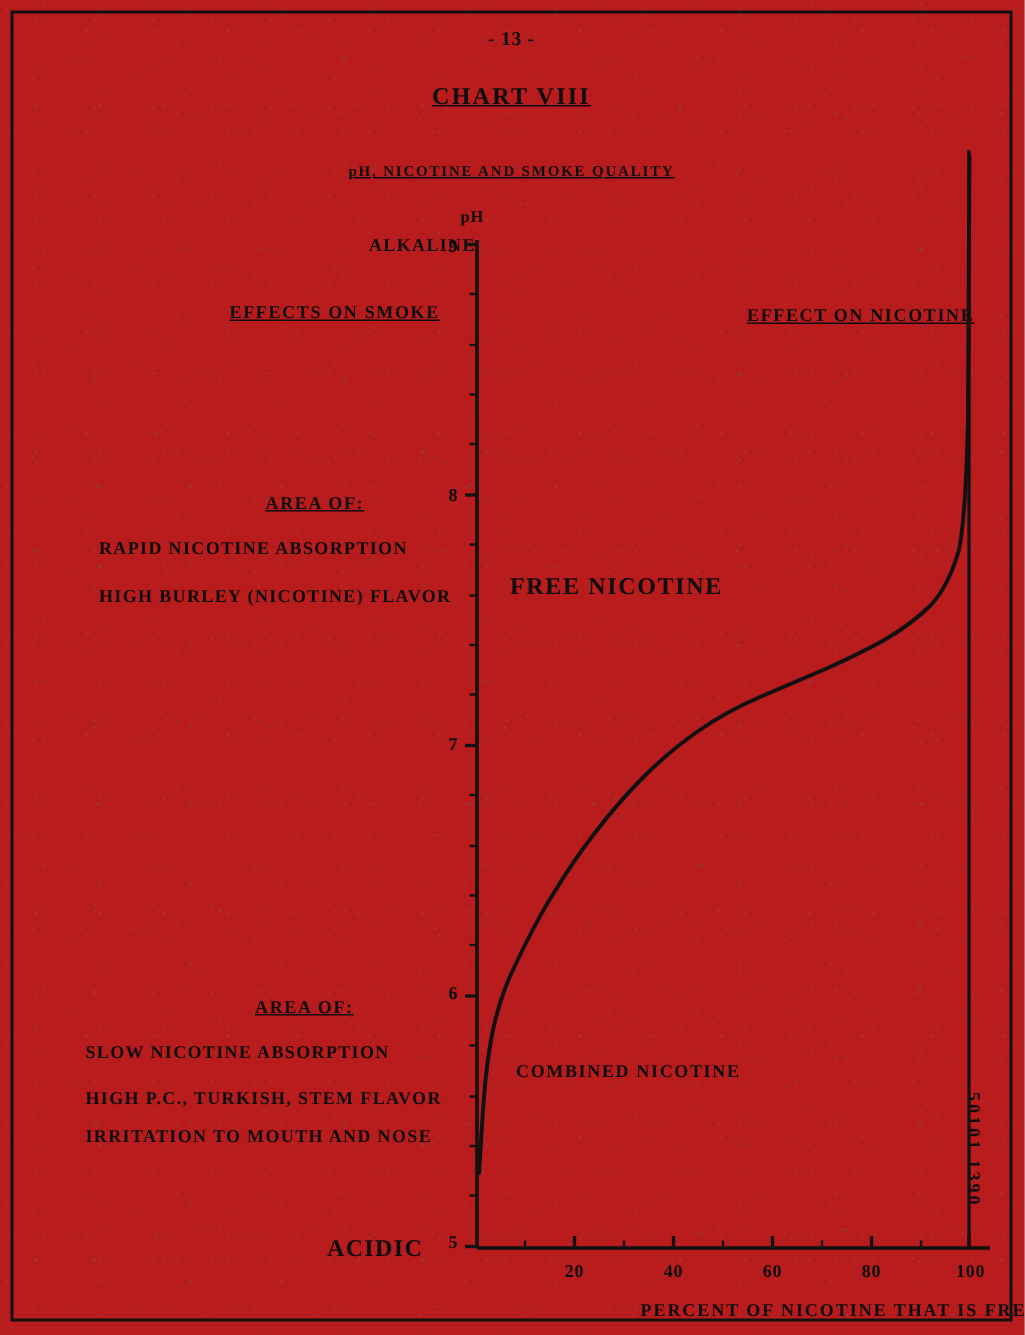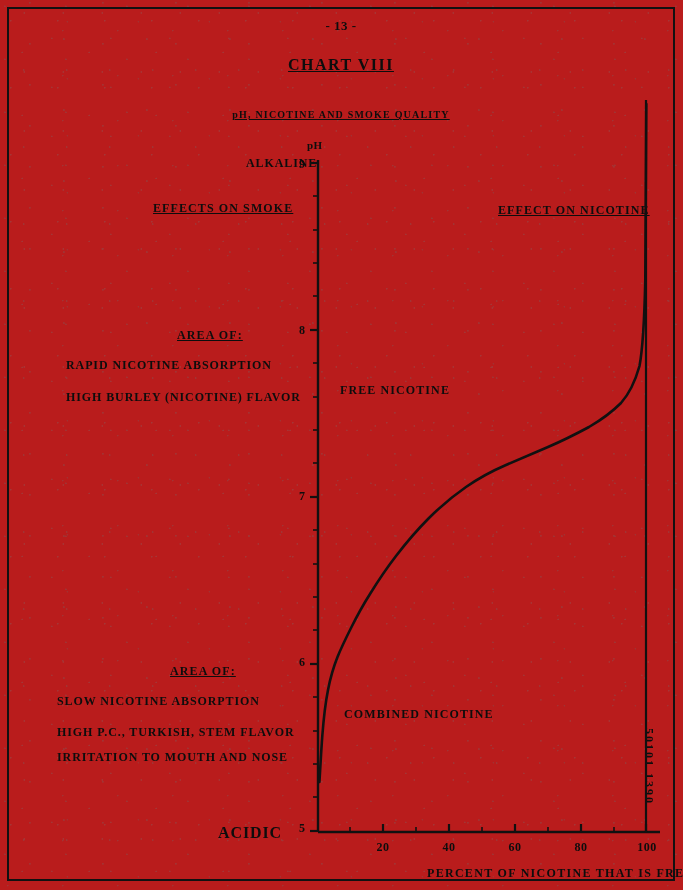--- a/index.html
+++ b/index.html
@@ -68,21 +68,21 @@
   .area-line { font-size: 12px; font-weight: bold; letter-spacing: .9px; }
   #a1l1 { left: 66px; top: 358px; }
   #a1l2 { left: 66px; top: 390px; }
   #a1l3 { left: 66px; top: 414px; }
 
   #area2-head { left: 170px; top: 664px; font-size: 12px; font-weight: bold; letter-spacing: 1.1px; }
   #a2l1 { left: 57px; top: 694px; }
   #a2l2 { left: 57px; top: 725px; }
   #a2l3 { left: 57px; top: 750px; }
 
-  #free-nic { left: 340px; top: 383px; font-size: 12px; font-weight: bold; letter-spacing: 1.1px; }
+  #free-nic { left: 340px; top: 383px; font-size: 16px; font-weight: bold; letter-spacing: 1.1px; }
   #comb-nic { left: 344px; top: 707px; font-size: 12px; font-weight: bold; letter-spacing: 1.1px; }
 
   #ph-label { left: 307px; top: 139px; font-size: 11px; font-weight: bold; }
   #alkaline { left: 246px; top: 156px; font-size: 12px; font-weight: bold; letter-spacing: .9px; }
   #acidic { left: 218px; top: 824px; font-size: 16px; font-weight: bold; letter-spacing: .9px; }
   #xlabel { left: 427px; top: 866px; font-size: 12px; font-weight: bold; letter-spacing: 1.3px; }
 
   .ytick { font-size: 12px; font-weight: bold; }
   .xtick { font-size: 12px; font-weight: bold; }
 

